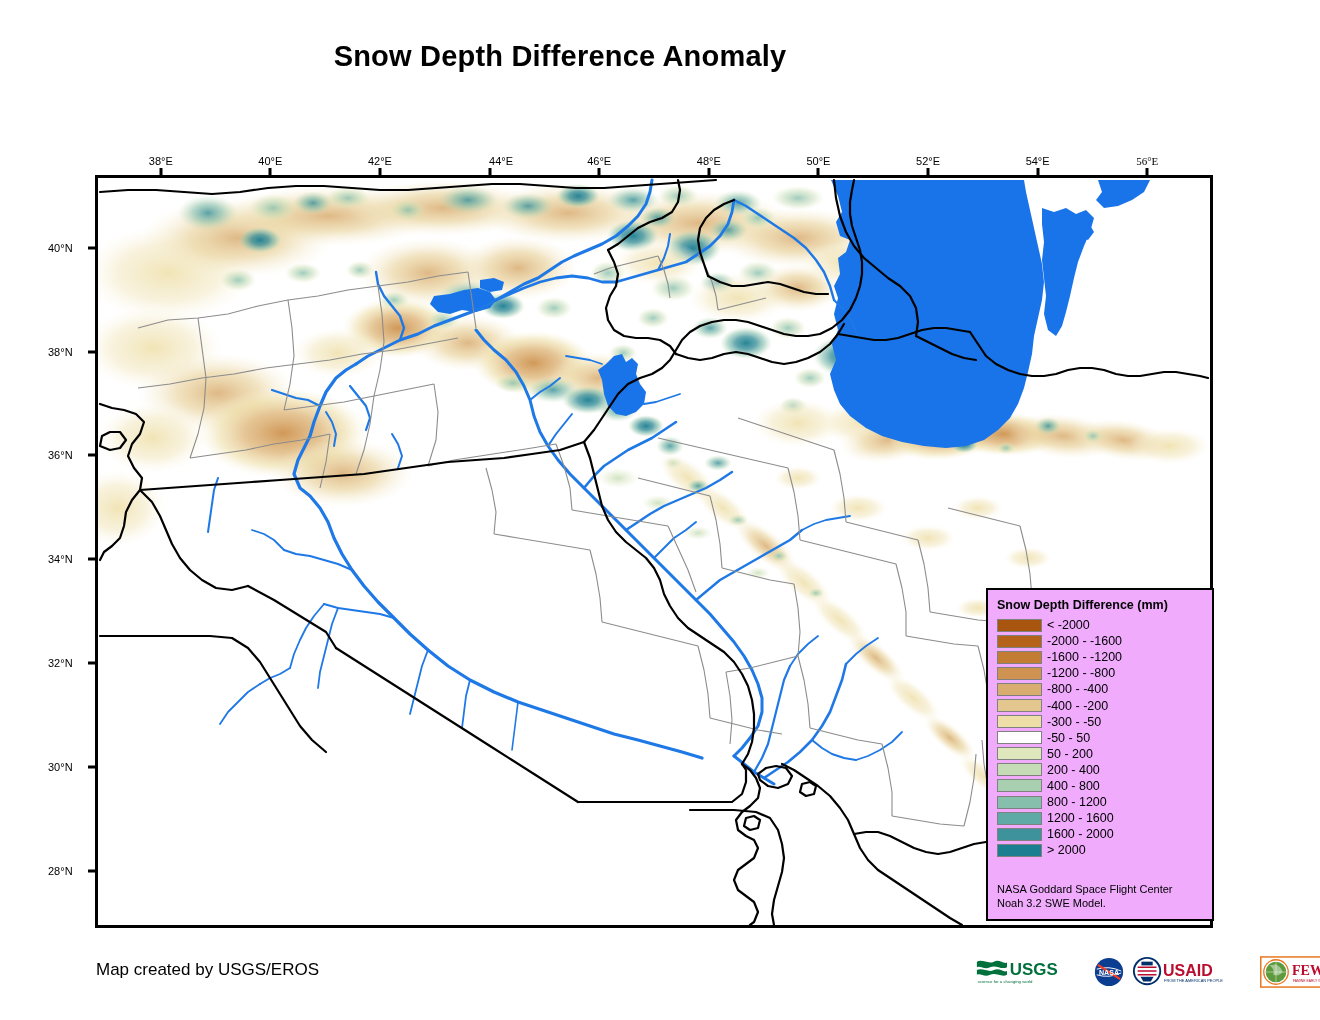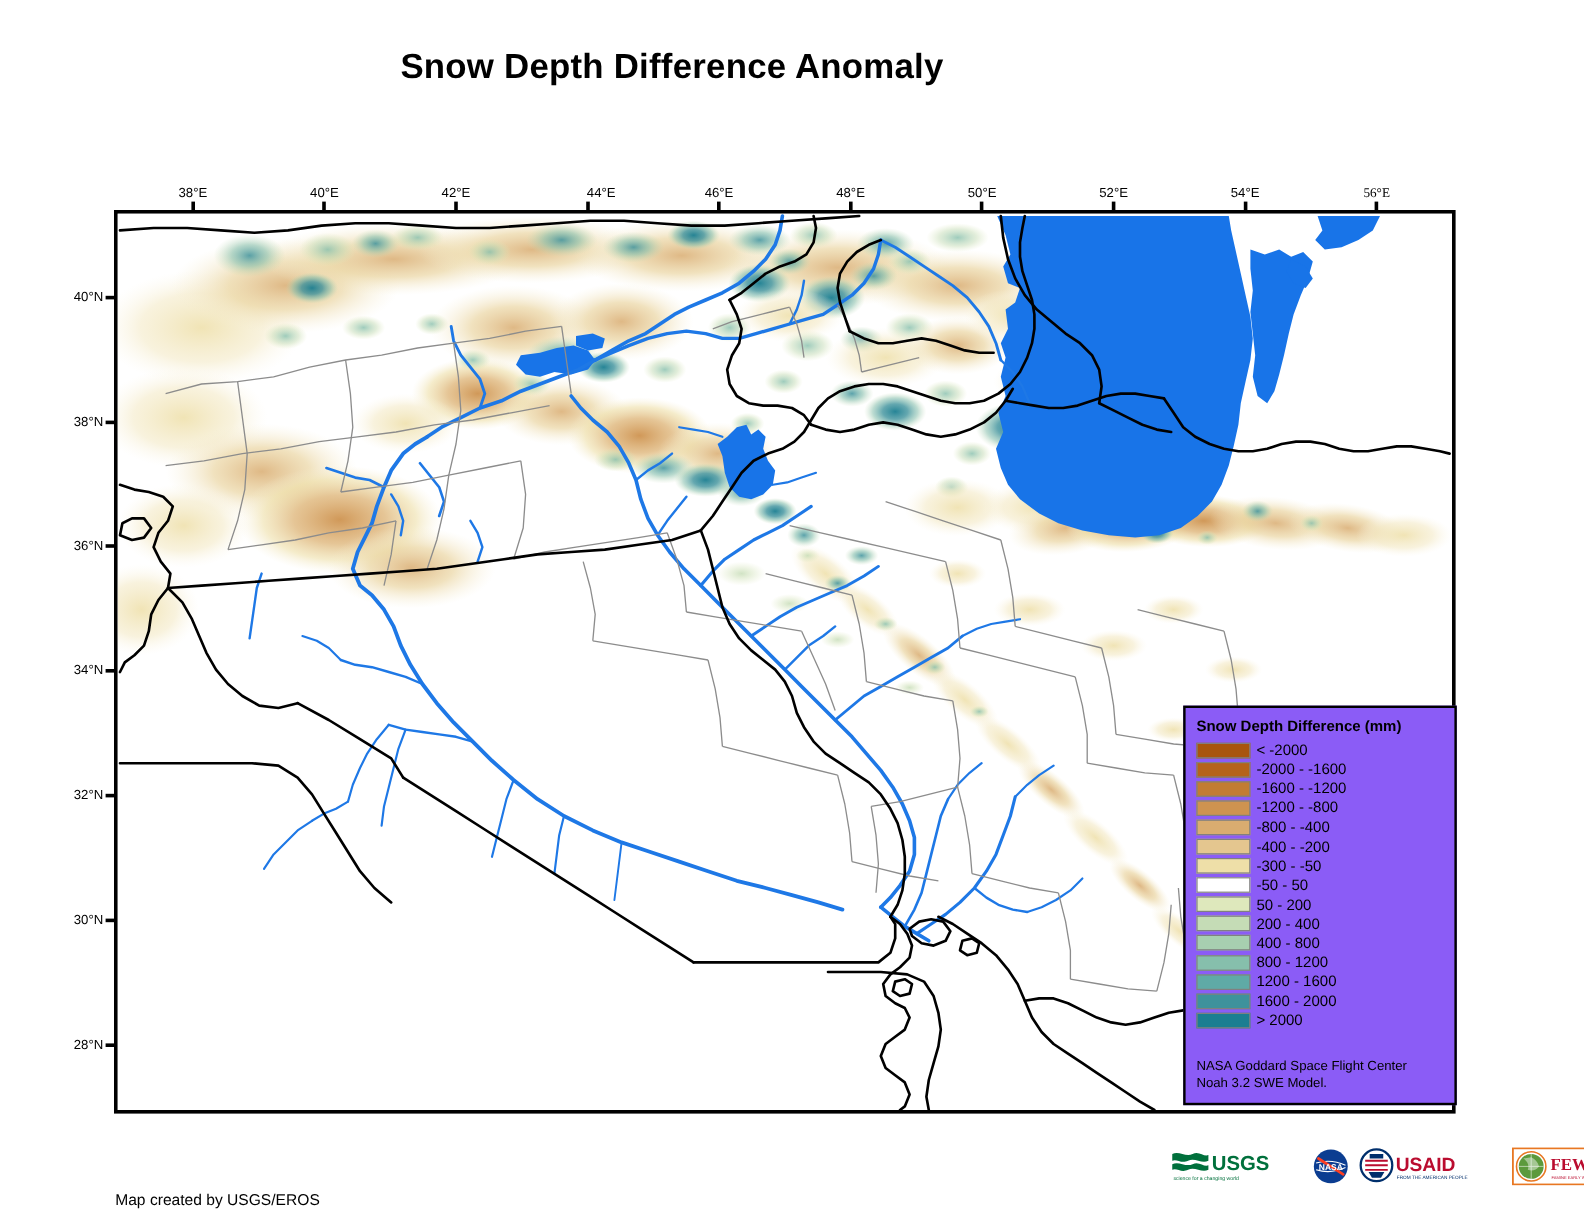--- a/index.html
+++ b/index.html
@@ -53,36 +53,36 @@
   #map-svg { display: block; width: 100%; height: 100%; }
 
   
   .axis-label {
     position: absolute;
     font-size: 11px;
     color: #000;
     white-space: nowrap;
   }
   .lon-label { transform: translateX(-50%); }
-  .lat-label { transform: translateY(-50%); text-align: right; }
+  .lat-label { transform: translateY(-50%); text-align: left; }
   .tick {
     position: absolute;
     background: #000;
   }
   .lon-tick { width: 3px; height: 9px; transform: translateX(-50%); }
   .lat-tick { height: 3px; width: 9px; transform: translateY(-50%); }
 
   
   #legend {
     position: absolute;
     left: 986px;
     top: 588px;
     width: 228px;
     height: 333px;
-    background: #8b5cf6;
+    background: #f0abfc;
     border: 2px solid #000;
     box-sizing: border-box;
     padding: 8px 9px 6px 9px;
   }
   #legend-title {
     font-size: 12.5px;
     font-weight: bold;
     color: #000;
     margin-bottom: 5px;
     white-space: nowrap;
@@ -109,22 +109,22 @@
     margin-top: 25px;
     font-size: 11px;
     color: #000;
     line-height: 1.25;
   }
 
   
   #footer-credit {
     position: absolute;
     left: 96px;
-    top: 992px;
-    font-size: 13px;
+    top: 960px;
+    font-size: 17px;
     color: #000;
     white-space: nowrap;
   }
   #logo-bar {
     position: absolute;
     left: 975px;
     top: 955px;
     height: 34px;
     display: flex;
     align-items: center;

